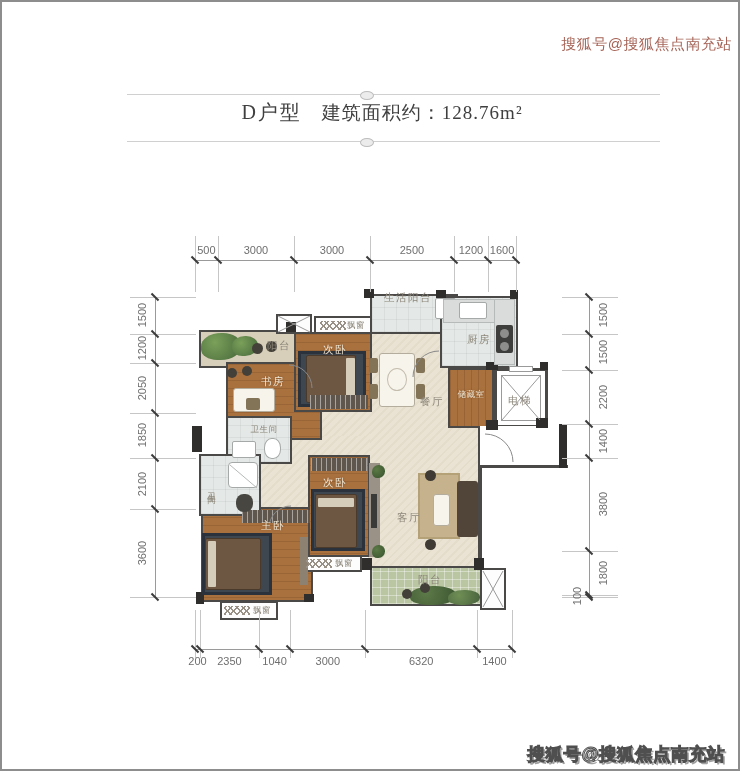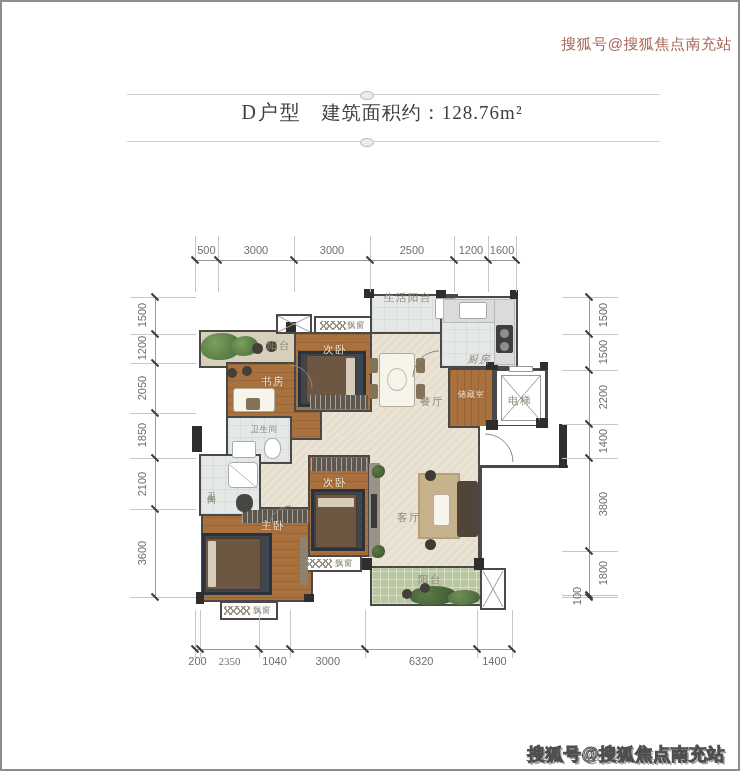--- a/index.html
+++ b/index.html
@@ -192,21 +192,21 @@
       <path d="M500,374 L538,418 M538,374 L500,418" stroke="#9a9a9a" stroke-width="1"></path>
       <path d="M276,314 L308,330 M308,314 L276,330" stroke="#9a9a9a" stroke-width="1"></path>
       <path d="M481,569 L501,605 M501,569 L481,605" stroke="#9a9a9a" stroke-width="1"></path>
       <path d="M228,463 L255,486" stroke="#b5b9b7" stroke-width="1"></path>
     </svg>
 
     <span class="lbl" style="left:277px;top:344px;">阳台</span>
     <span class="lbl on-wood" style="left:271px;top:380px;">书房</span>
     <span class="lbl on-wood" style="left:333px;top:348px;">次卧</span>
     <span class="lbl" style="left:406px;top:296px;">生活阳台</span>
-    <span class="lbl" style="left:477px;top:358px;font-style:italic;">厨房</span>
+    <span class="lbl" style="left:477px;top:338px;">厨房</span>
     <span class="lbl on-wood small" style="left:469px;top:393px;">储藏室</span>
     <span class="lbl" style="left:518px;top:399px;">电梯</span>
     <span class="lbl" style="left:430px;top:400px;">餐厅</span>
     <span class="lbl small" style="left:262px;top:428px;">卫生间</span>
     <span class="lbl vert small" style="left:210px;top:486px;">卫生间</span>
     <span class="lbl on-wood" style="left:333px;top:481px;">次卧</span>
     <span class="lbl on-wood" style="left:271px;top:524px;">主卧</span>
     <span class="lbl" style="left:407px;top:516px;">客厅</span>
     <span class="lbl" style="left:428px;top:578px;">阳台</span>
     <div class="orn" style="left:318px;top:319px;"></div>
@@ -247,21 +247,21 @@
         <div class="dim-tick" style="left:251.901185770751px;top:646px;"></div>
         <div class="dim-ext" style="left:288.22529644268775px;top:608px;width:1px;height:48px;"></div>
         <div class="dim-tick" style="left:283.22529644268775px;top:646px;"></div>
         <div class="dim-ext" style="left:363.403162055336px;top:608px;width:1px;height:48px;"></div>
         <div class="dim-tick" style="left:358.403162055336px;top:646px;"></div>
         <div class="dim-ext" style="left:474.91699604743087px;top:608px;width:1px;height:48px;"></div>
         <div class="dim-tick" style="left:469.91699604743087px;top:646px;"></div>
         <div class="dim-ext" style="left:510.00000000000006px;top:608px;width:1px;height:48px;"></div>
         <div class="dim-tick" style="left:505.00000000000006px;top:646px;"></div>
         <div class="dim-lab" style="left:173.50592885375494px;top:653px;">200</div>
-        <div class="dim-lab" style="left:205.45652173913044px;top:653px;font-family:Liberation Serif, serif;">2350</div>
+        <div class="dim-lab" style="left:205.45652173913044px;top:653px;">2350</div>
         <div class="dim-lab" style="left:250.56324110671937px;top:653px;">1040</div>
         <div class="dim-lab" style="left:303.8142292490119px;top:653px;">3000</div>
         <div class="dim-lab" style="left:397.16007905138343px;top:653px;">6320</div>
         <div class="dim-lab" style="left:470.4584980237155px;top:653px;">1400</div>
         <div class="dim-line" style="left:153px;top:295px;width:1px;height:300px;"></div>
         <div class="dim-ext" style="left:128px;top:295px;width:66px;height:1px;"></div>
         <div class="dim-tick" style="left:148px;top:294px;"></div>
         <div class="dim-ext" style="left:128px;top:331.5853658536585px;width:66px;height:1px;"></div>
         <div class="dim-tick" style="left:148px;top:330.5853658536585px;"></div>
         <div class="dim-ext" style="left:128px;top:360.8536585365853px;width:66px;height:1px;"></div>

